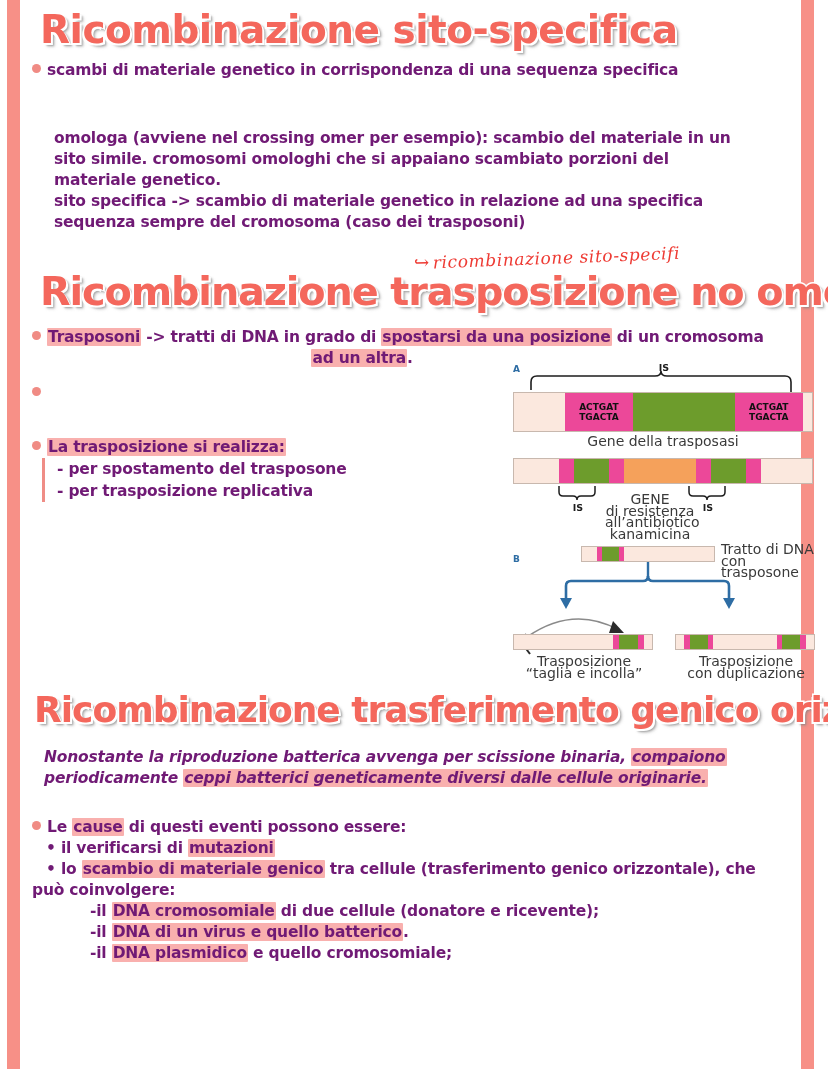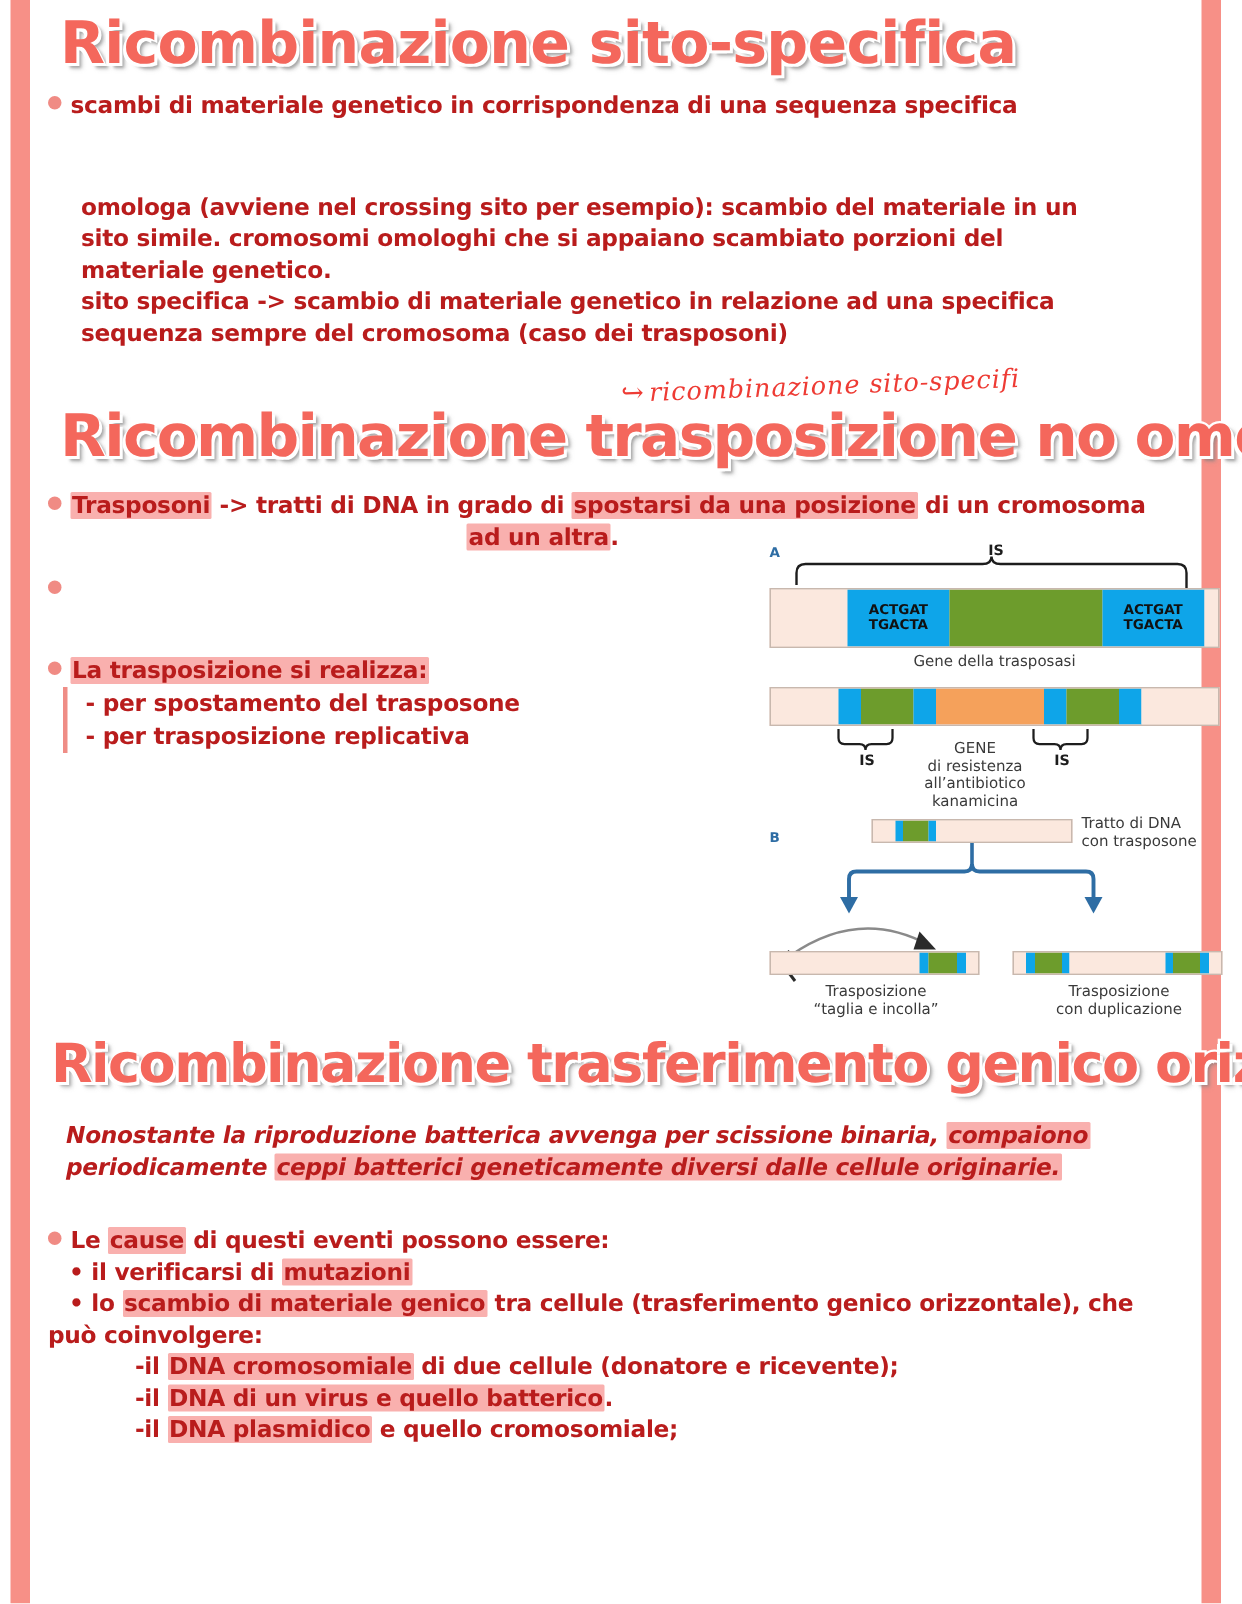--- a/index.html
+++ b/index.html
@@ -56,21 +56,21 @@
   }
   .wordart.t1 { font-size: 39px; position:absolute; left: 14px; top: 10px; }
   .wordart.t2 { font-size: 39px; position:absolute; left: 14px; top: 272px;
                 letter-spacing: -1.1px; transform: scaleX(1.02); transform-origin: left center;}
   .wordart.t3 { font-size: 36px; position:absolute; left: 8px; top: 692px;
                 letter-spacing: -1.0px; }
 
   
   .txt {
     font-family: "DejaVu Sans", "Liberation Sans", sans-serif;
-    color: #b91c1c;
+    color: #701a75;
     font-size: 15.5px;
     font-weight: 600;
     line-height: 21px;
     letter-spacing: -0.2px;
   }
   .hl {
     background: #f9b0ae;
     padding: 0 1px;
     border-radius: 1px;
   }
@@ -129,37 +129,37 @@
   .fig-label {
     position: absolute;
     font-family: "DejaVu Sans", "Liberation Sans", sans-serif;
     font-size: 9px;
     font-weight: bold;
     color: #2e6da4;
   }
   .cap {
     position: absolute;
     font-family: "DejaVu Sans", "Liberation Sans", sans-serif;
-    font-size: 10px;
+    font-size: 14px;
     color: #3a3a3a;
     text-align: center;
     line-height: 11.5px;
   }
   .cap.b { font-weight: bold; color:#1d1d1d; font-size:9.5px;}
   .bar {
     position: absolute;
     box-sizing: border-box;
     border: 1px solid #c8b8ae;
     background: #fbe8de;
     display: flex;
     overflow: hidden;
   }
   .seg { height: 100%; }
   .seg.pale   { background: #fbe8de; }
-  .seg.lgreen { background: #0ea5e9; }
+  .seg.lgreen { background: #ec4899; }
   .seg.dgreen { background: #6d9c2c; }
   .seg.orange { background: #f5a15b; }
   .seqtxt {
     font-family: "DejaVu Sans", "Liberation Sans", sans-serif;
     font-size: 9px;
     font-weight: bold;
     color: #111;
     line-height: 10.5px;
     text-align: center;
     display: flex;
@@ -180,21 +180,21 @@
 
   <div class="content">
 
     <div class="wordart t1">Ricombinazione sito-specifica</div>
 
     <div class="txt l1">
       <span class="bullet-dot"></span><span>scambi di materiale genetico in corrispondenza di una sequenza specifica</span>
     </div>
 
     <div class="txt para-omologa">
-      <div>omologa (avviene nel crossing sito per esempio): scambio del materiale in un</div>
+      <div>omologa (avviene nel crossing omer per esempio): scambio del materiale in un</div>
       <div>sito simile. cromosomi omologhi che si appaiano scambiato porzioni del</div>
       <div>materiale genetico.</div>
       <div>sito specifica -&gt; scambio di materiale genetico in relazione ad una specifica</div>
       <div>sequenza sempre del cromosoma (caso dei trasposoni)</div>
     </div>
 
     <div class="hand">
       <span class="arrowglyph">↪</span><span>ricombinazione sito-specifi</span>
     </div>
 

